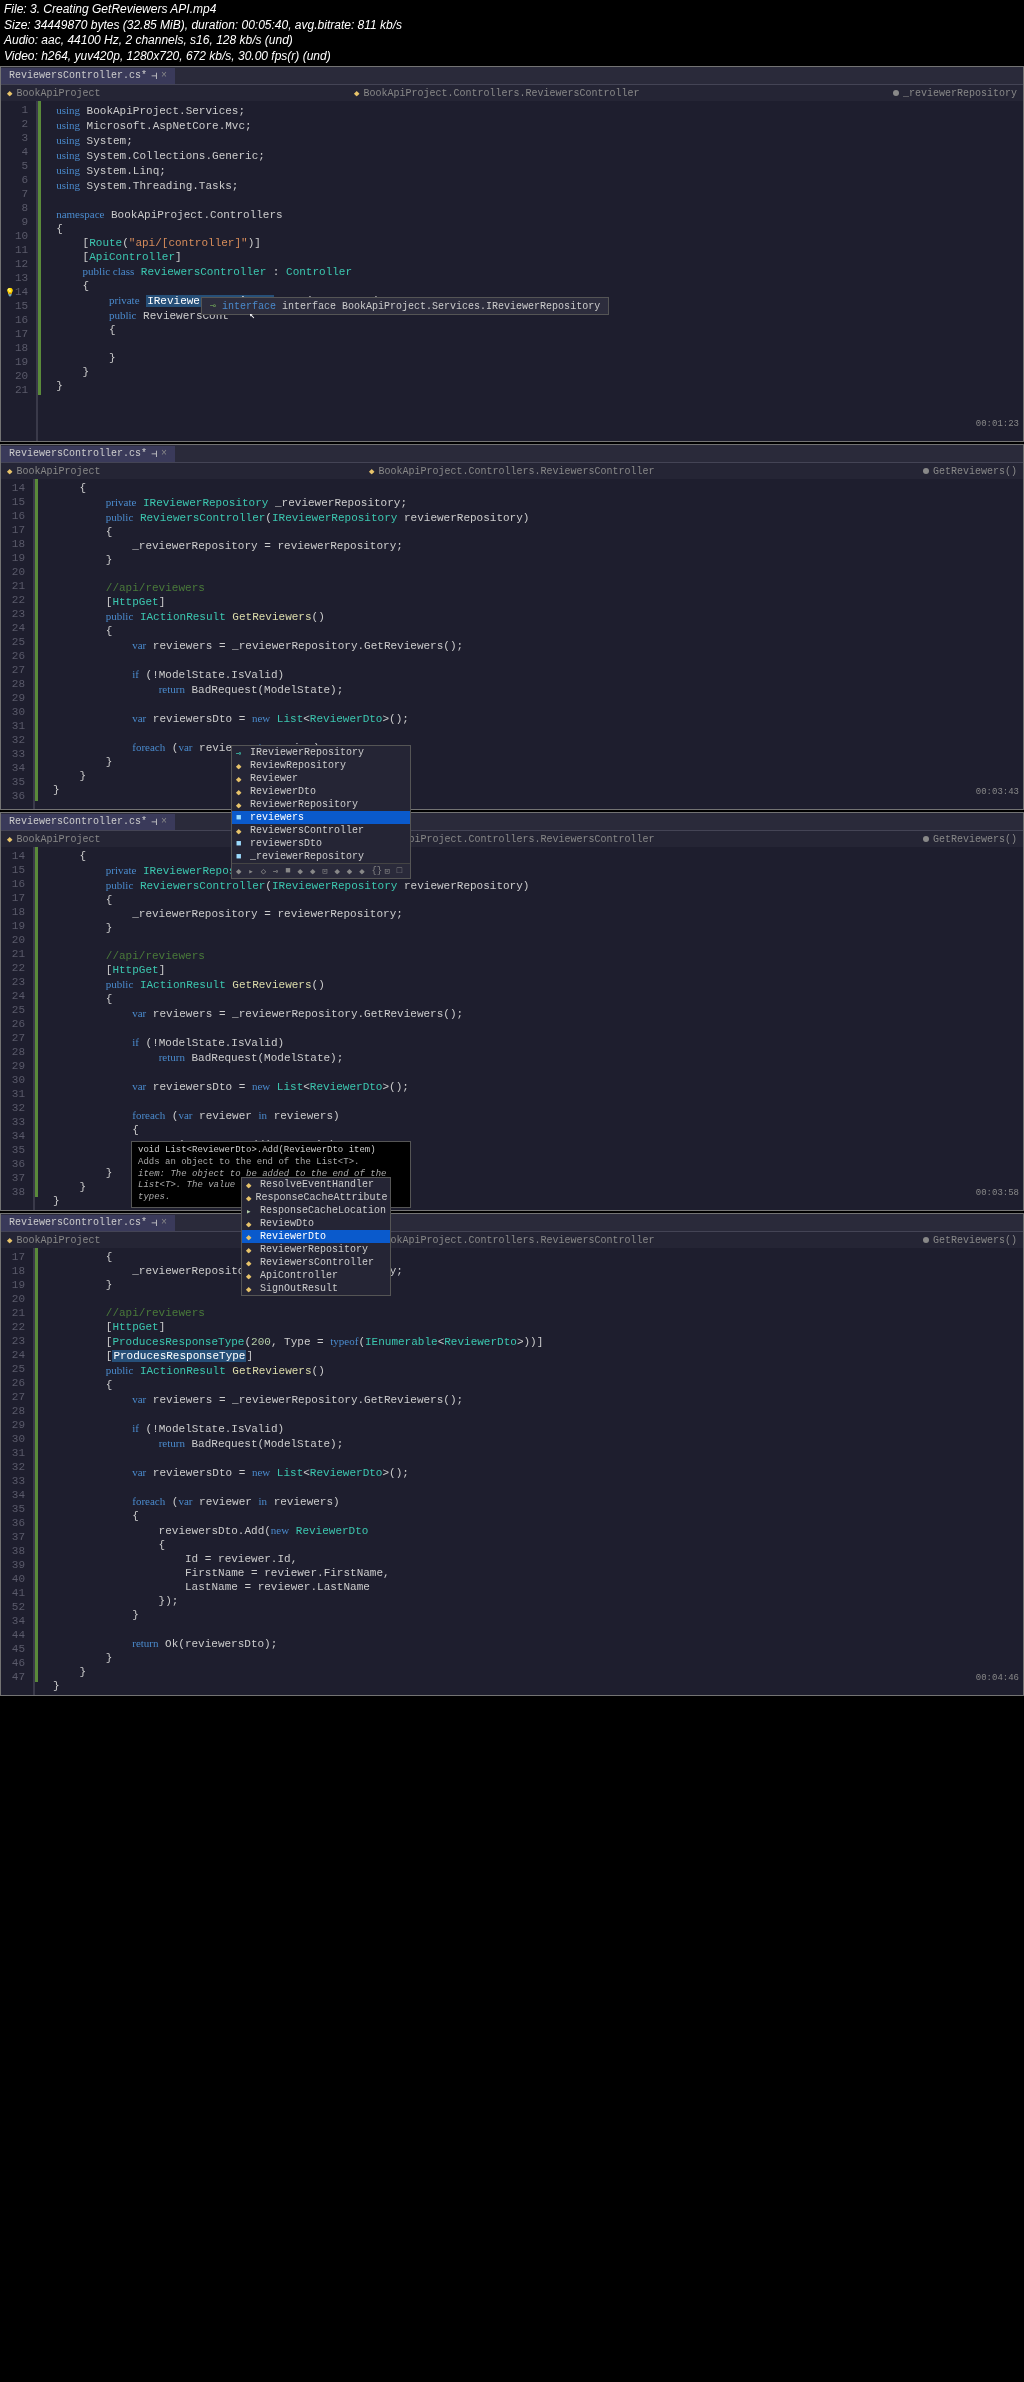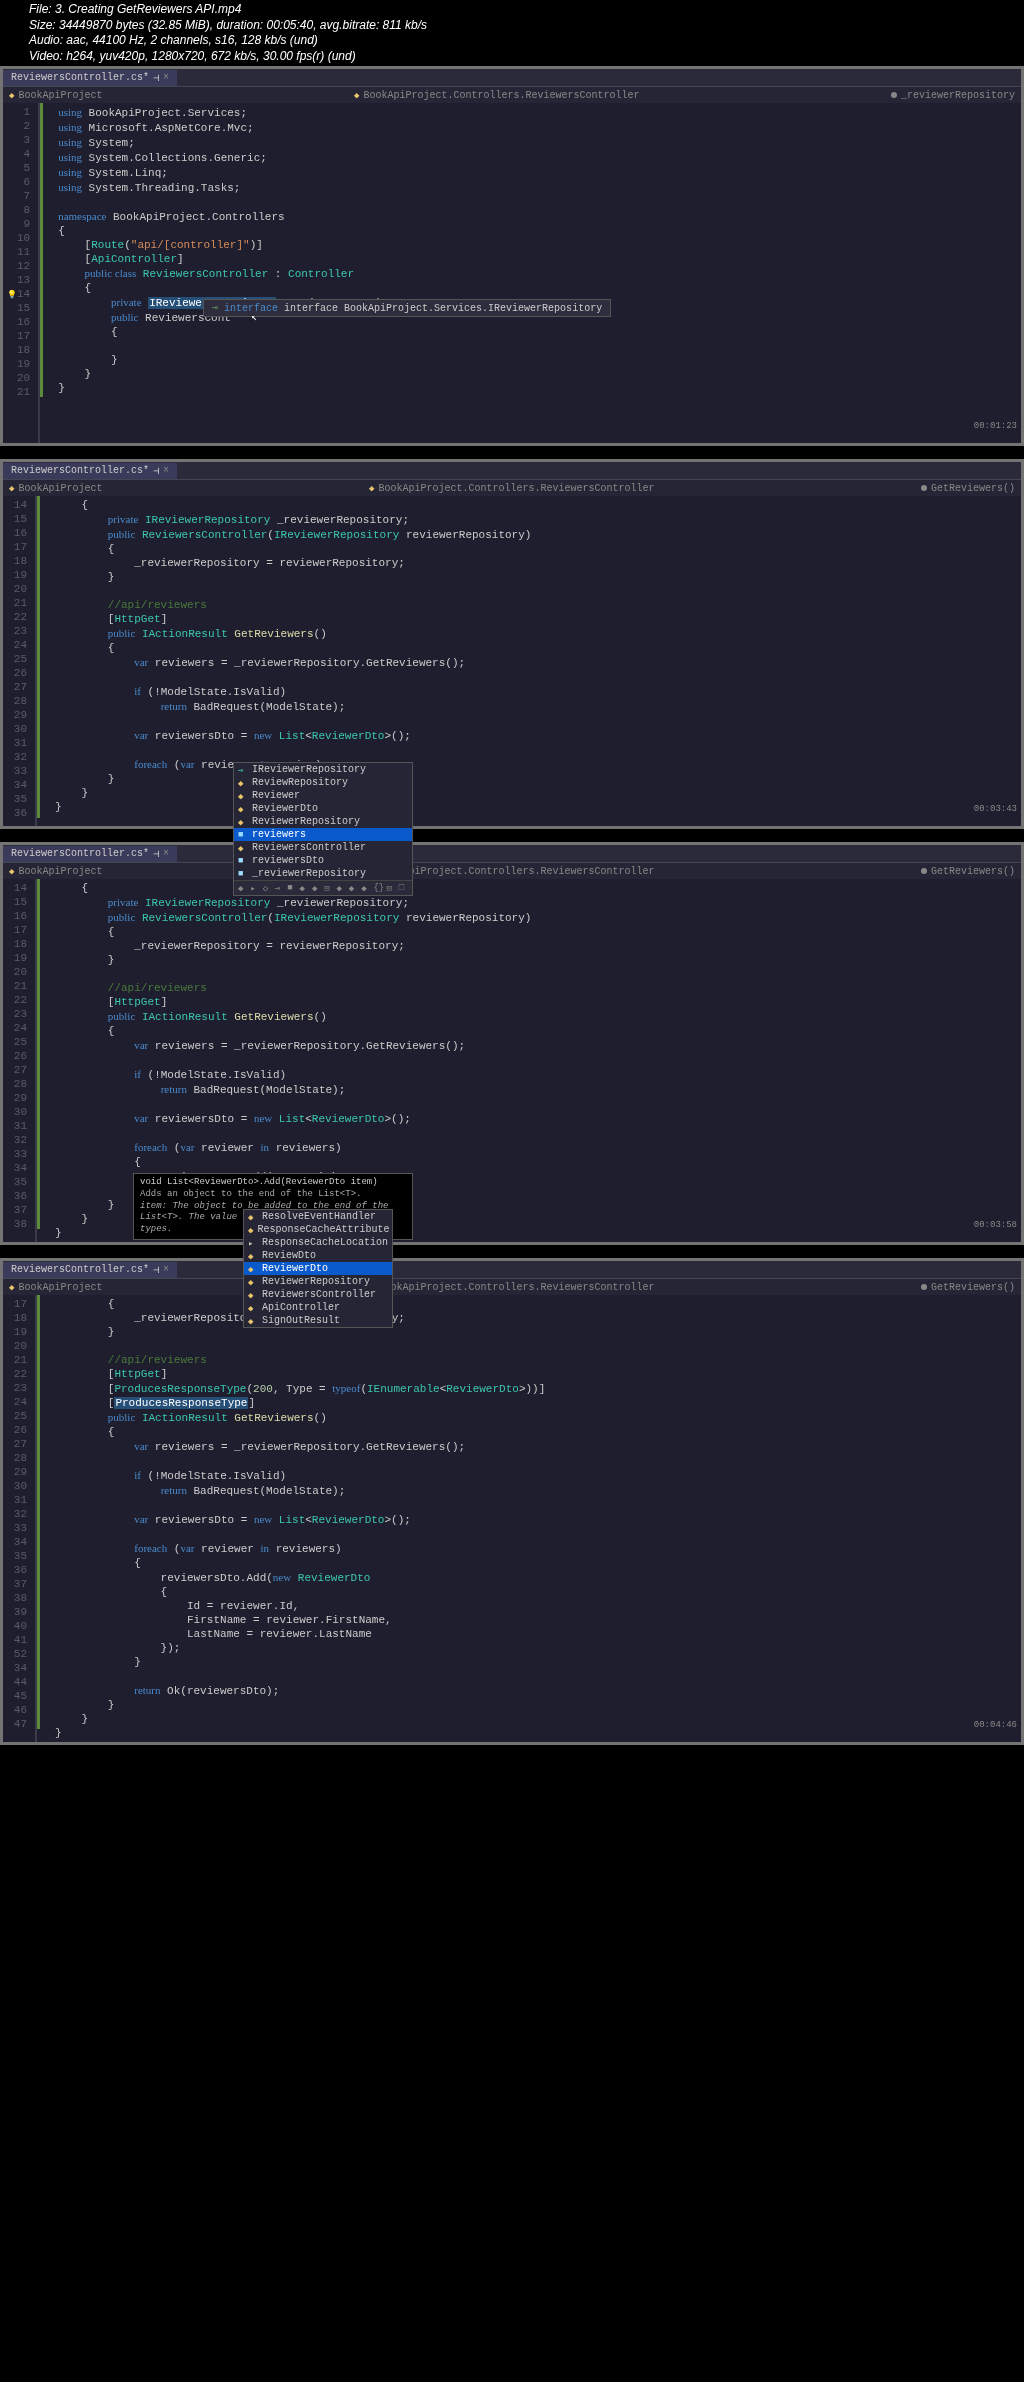--- a/index.html
+++ b/index.html
@@ -10,26 +10,25 @@
   color: #ccc;
   width: 1024px;
 }
 .metadata {
   color: #fff;
   font-family: Arial, sans-serif;
   font-size: 12px;
   font-style: italic;
   padding: 2px 4px;
   line-height: 1.3;
-  margin-left: 25px;
 }
 .panel {
   background: #1e1e2e;
-  border: 3px solid #737373;
-  margin-bottom: 13px;
+  border: 1px solid #737373;
+  margin-bottom: 2px;
   position: relative;
 }
 .tab-bar {
   background: #2a2a3a;
   display: flex;
   align-items: center;
   height: 18px;
   border-bottom: 1px solid #445;
 }
 .tab {

